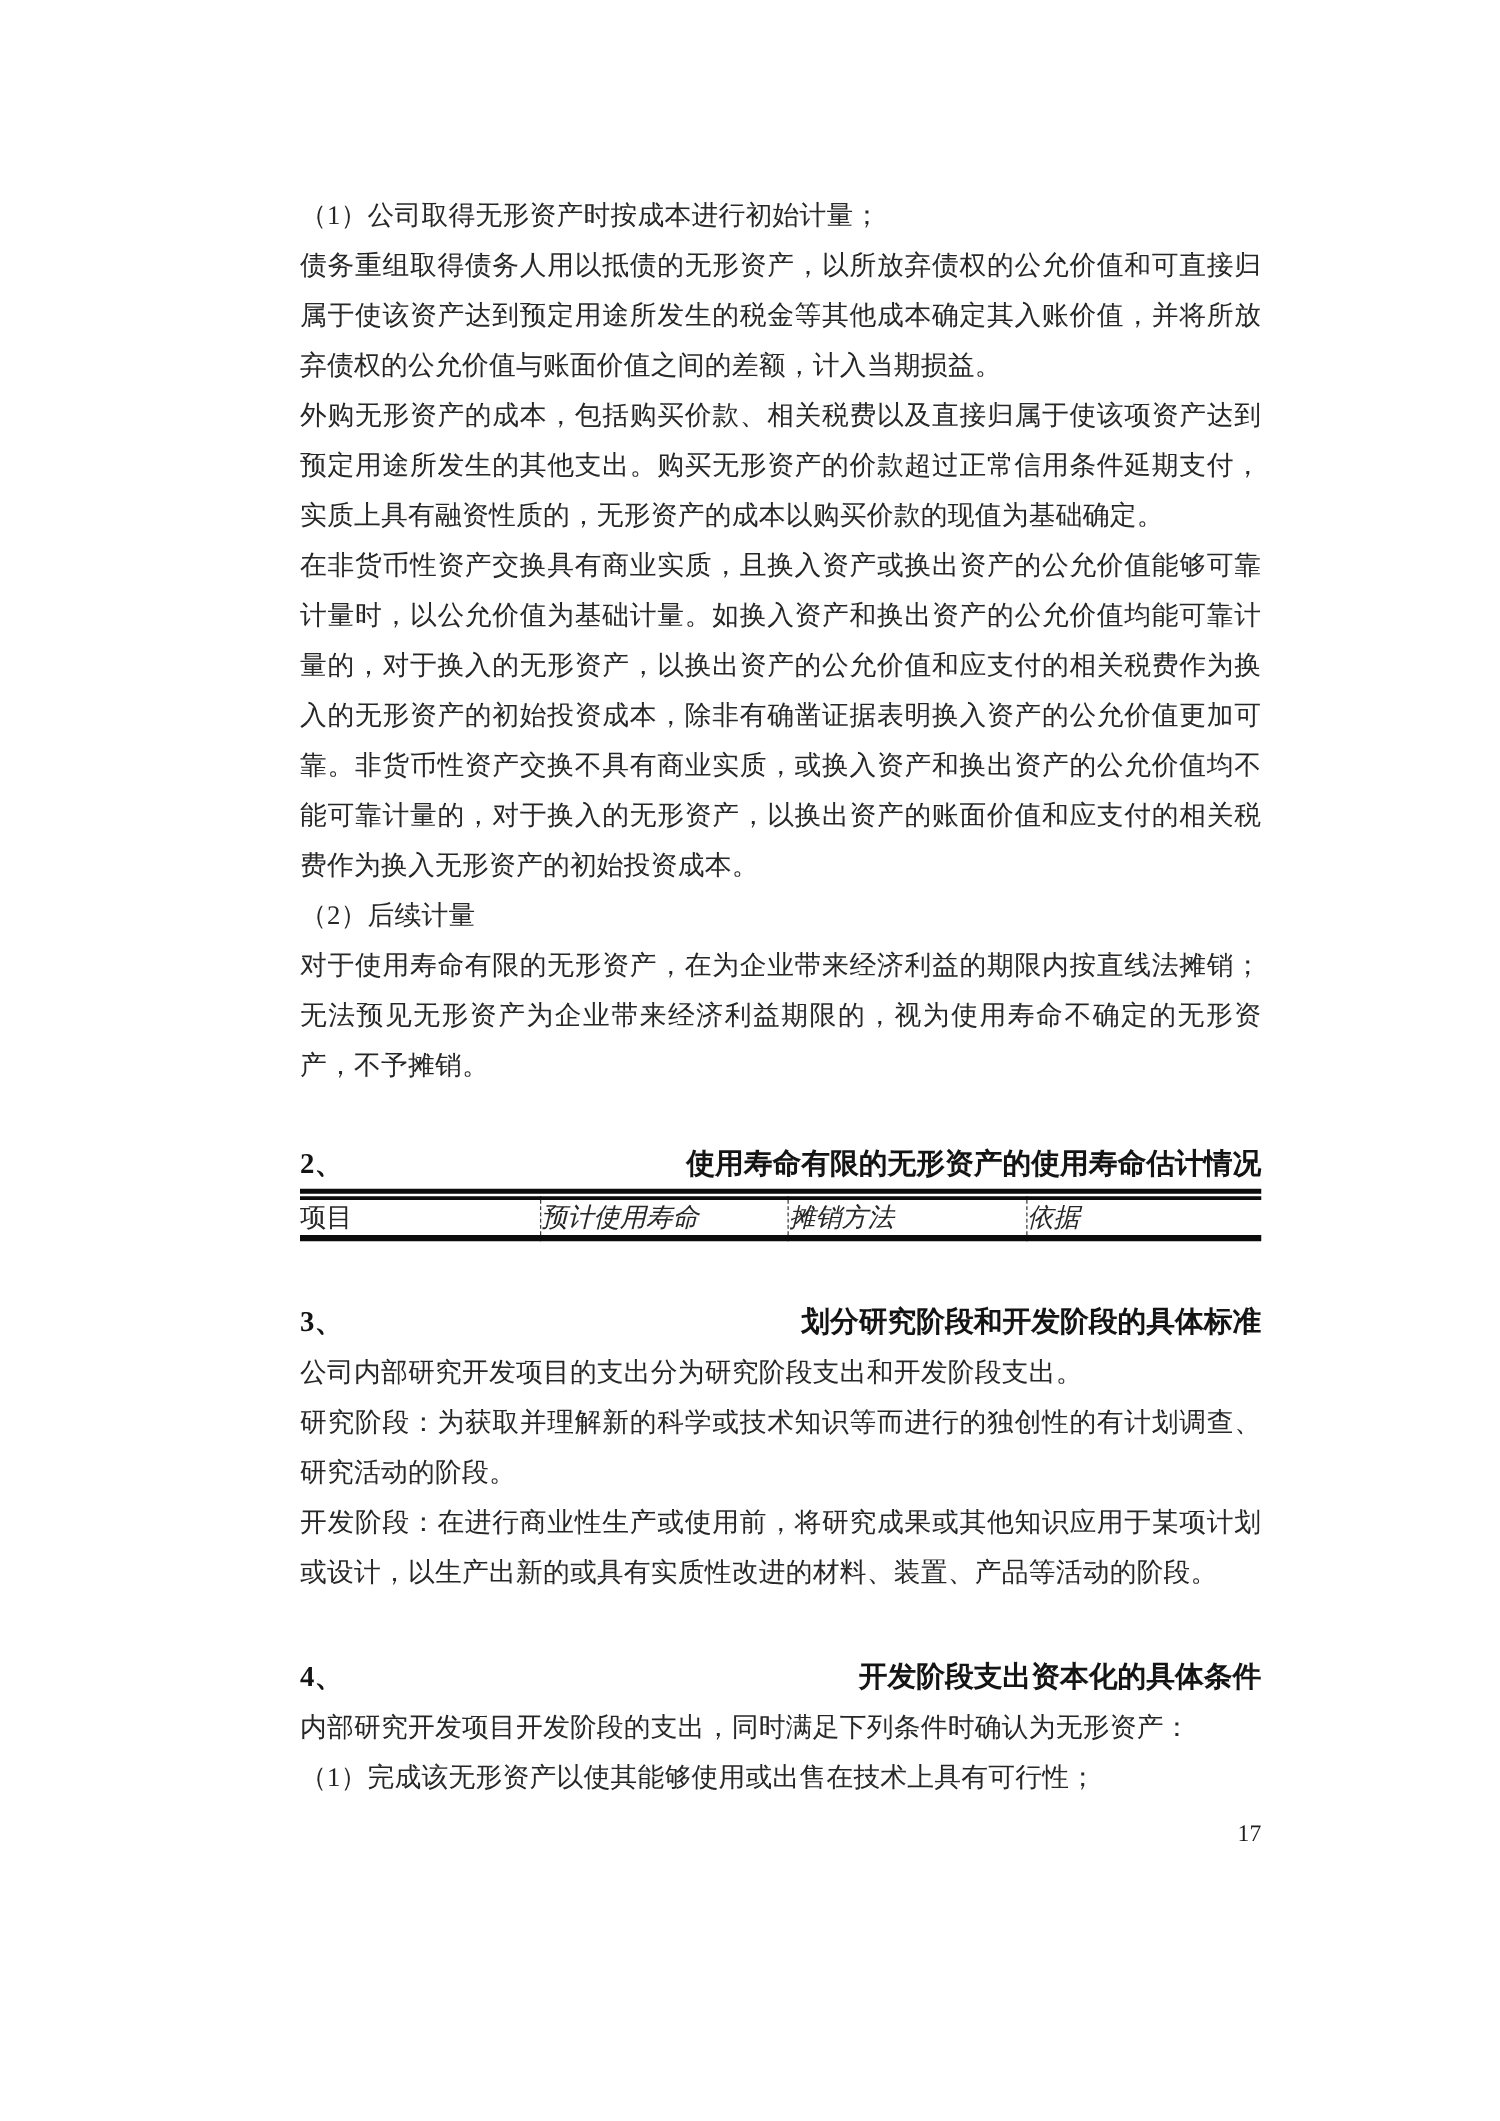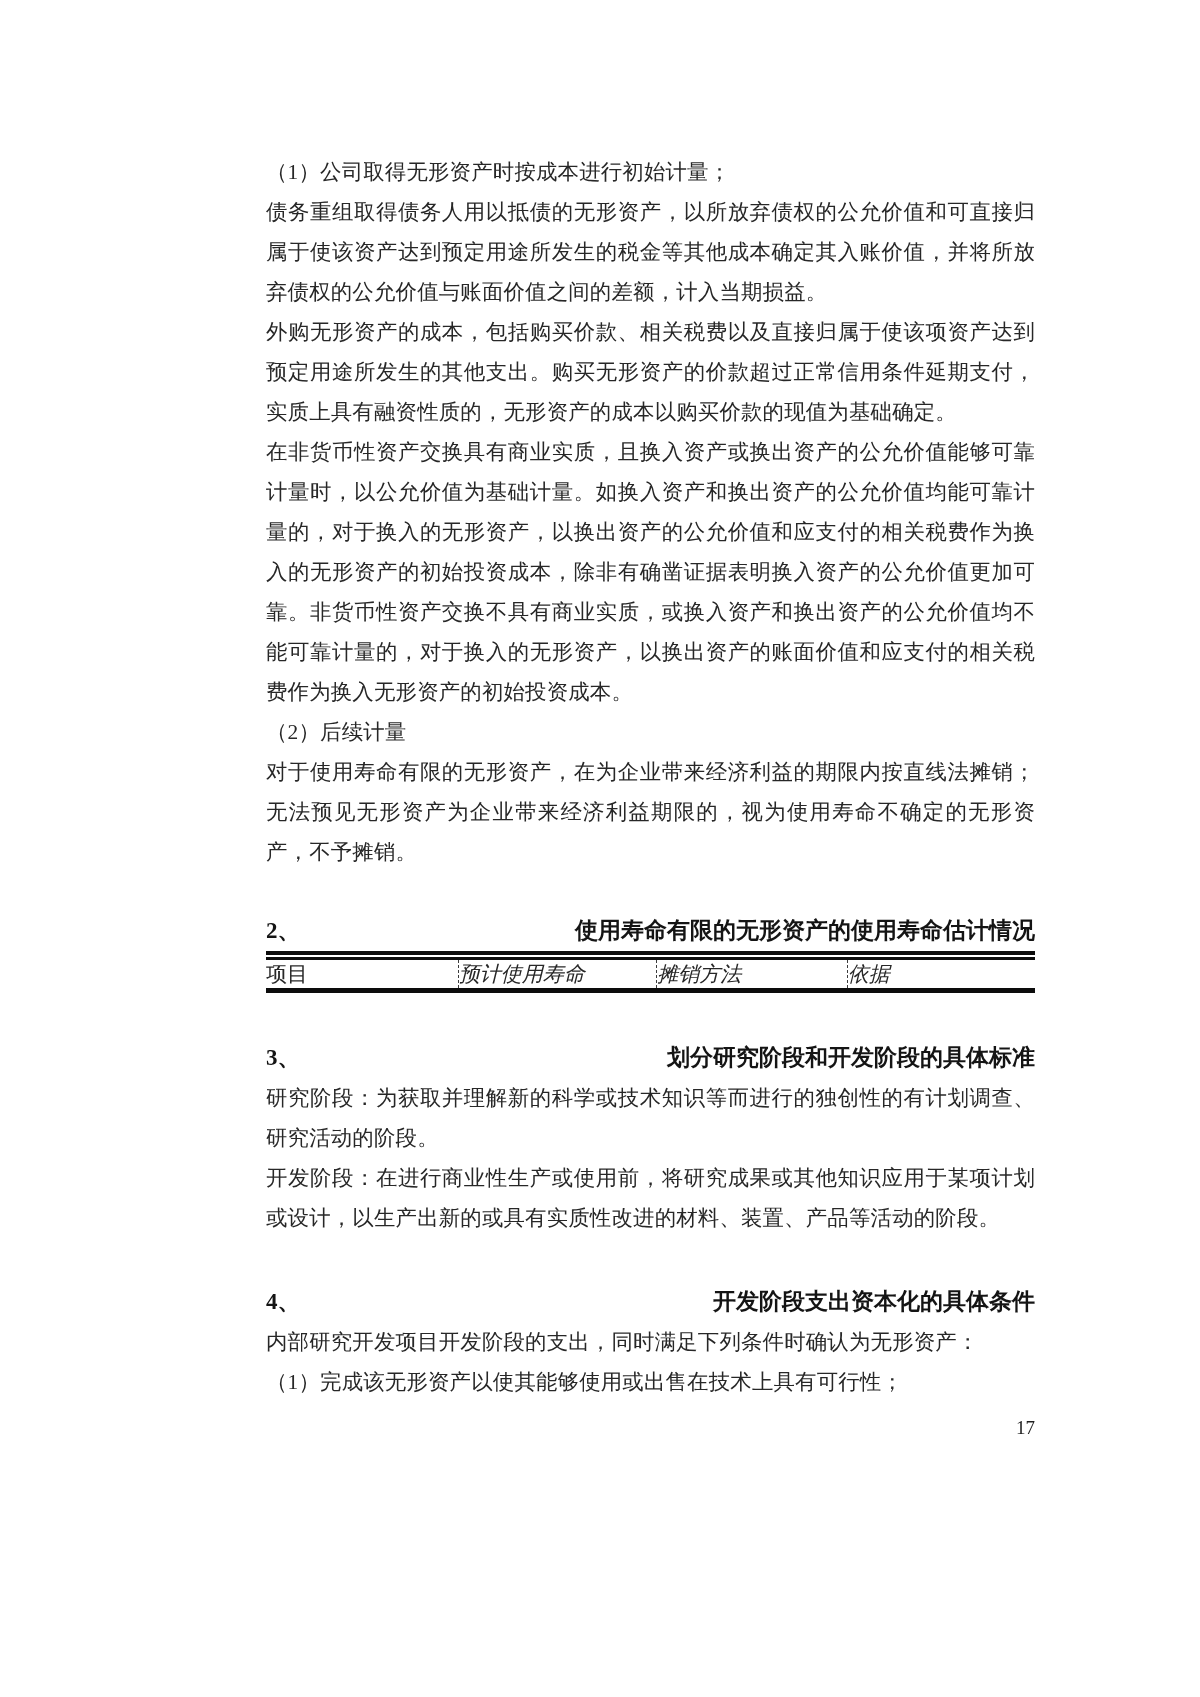--- a/index.html
+++ b/index.html
@@ -10,21 +10,21 @@
     width: 1200px;
     height: 1697px;
     position: relative;
     background: #ffffff;
     font-family: "Liberation Serif", "DejaVu Serif", serif;
     color: #272727;
     overflow: hidden;
   }
   .content {
     position: absolute;
-    left: 266px;
+    left: 240px;
     top: 152px;
     width: 769px;
   }
   .para {
     margin: 0;
     font-size: 21.4px;
     line-height: 40px;
     text-align: justify;
     letter-spacing: 0.2px;
   }
@@ -124,20 +124,21 @@
           <td>依据</td>
         </tr>
       </tbody>
     </table>
 
     <h2 class="sec-heading" id="heading-rd-stages">
       <span class="h-num">3、</span>
       <span class="h-title">划分研究阶段和开发阶段的具体标准</span>
     </h2>
 
+    <p class="para">公司内部研究开发项目的支出分为研究阶段支出和开发阶段支出。</p>
     <p class="para">研究阶段：为获取并理解新的科学或技术知识等而进行的独创性的有计划调查、研究活动的阶段。</p>
     <p class="para">开发阶段：在进行商业性生产或使用前，将研究成果或其他知识应用于某项计划或设计，以生产出新的或具有实质性改进的材料、装置、产品等活动的阶段。</p>
 
     <h2 class="sec-heading" id="heading-capitalization">
       <span class="h-num">4、</span>
       <span class="h-title">开发阶段支出资本化的具体条件</span>
     </h2>
 
     <p class="para">内部研究开发项目开发阶段的支出，同时满足下列条件时确认为无形资产：</p>
     <p class="para">（1）完成该无形资产以使其能够使用或出售在技术上具有可行性；</p>

